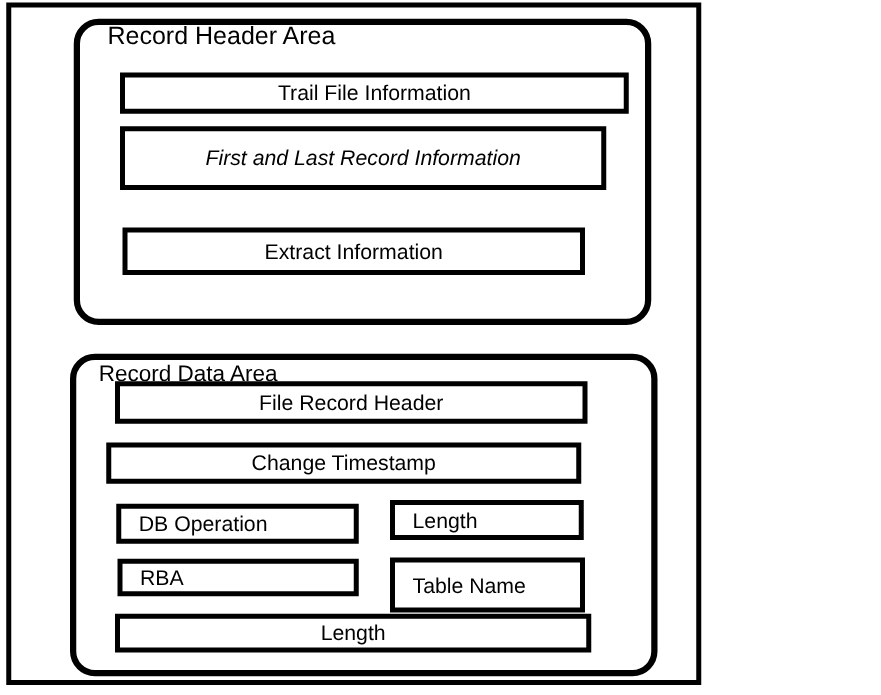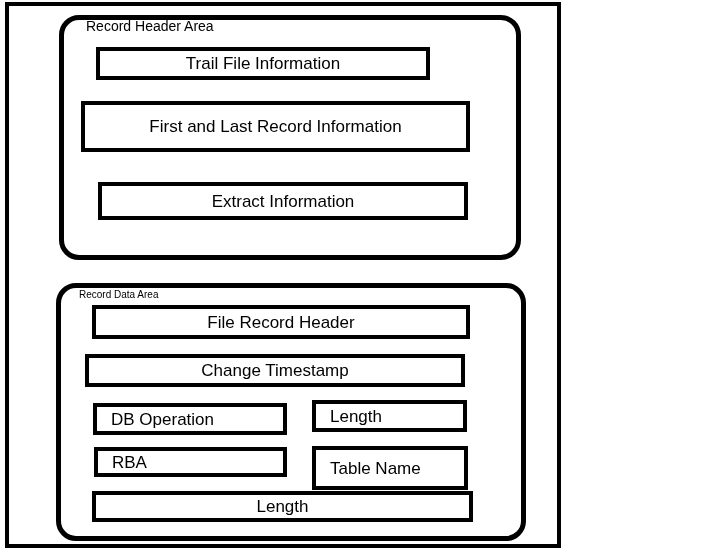--- a/index.html
+++ b/index.html
@@ -56,46 +56,46 @@
   
   .group-label {
     position: absolute;
     color: #000000;
     white-space: nowrap;
     line-height: 1;
   }
   #label-header {
     left: 77px;
     top: 13px;
-    font-size: 14px;
+    font-size: 20px;
   }
   #label-data {
     left: 70px;
     top: 284px;
-    font-size: 10px;
+    font-size: 18px;
   }
 
   
   .field-box {
     position: absolute;
     border: 4px solid #000000;
     box-sizing: border-box;
     background: #ffffff;
     display: flex;
     align-items: center;
     color: #000000;
     font-size: 17px;
     line-height: 1;
   }
   .field-box.center { justify-content: center; }
   .field-box.left   { justify-content: flex-start; padding-left: 14px; }
 
   
-  #box-trail-file        { left: 87px;  top: 41px;  width: 334px; height: 33px; }
-  #box-first-last-record { left: 72px;  top: 95px;  width: 389px; height: 51px; }
+  #box-trail-file        { left: 87px;  top: 52px;  width: 407px; height: 33px; }
+  #box-first-last-record { left: 87px;  top: 95px;  width: 389px; height: 51px; font-style: italic; }
   #box-extract-info      { left: 89px;  top: 176px; width: 370px; height: 38px; }
 
   
   #box-trail-record-header { left: 83px;  top: 299px; width: 378px; height: 34px; }
   #box-change-timestamp    { left: 76px;  top: 348px; width: 380px; height: 33px; }
   #box-db-operation        { left: 84px;  top: 397px; width: 194px; height: 32px; }
   #box-length              { left: 303px; top: 394px; width: 155px; height: 32px; }
   #box-rba                 { left: 85px;  top: 441px; width: 193px; height: 30px; }
   #box-table-name          { left: 303px; top: 440px; width: 156px; height: 44px; }
   #box-changes             { left: 83px;  top: 485px; width: 381px; height: 31px; }

